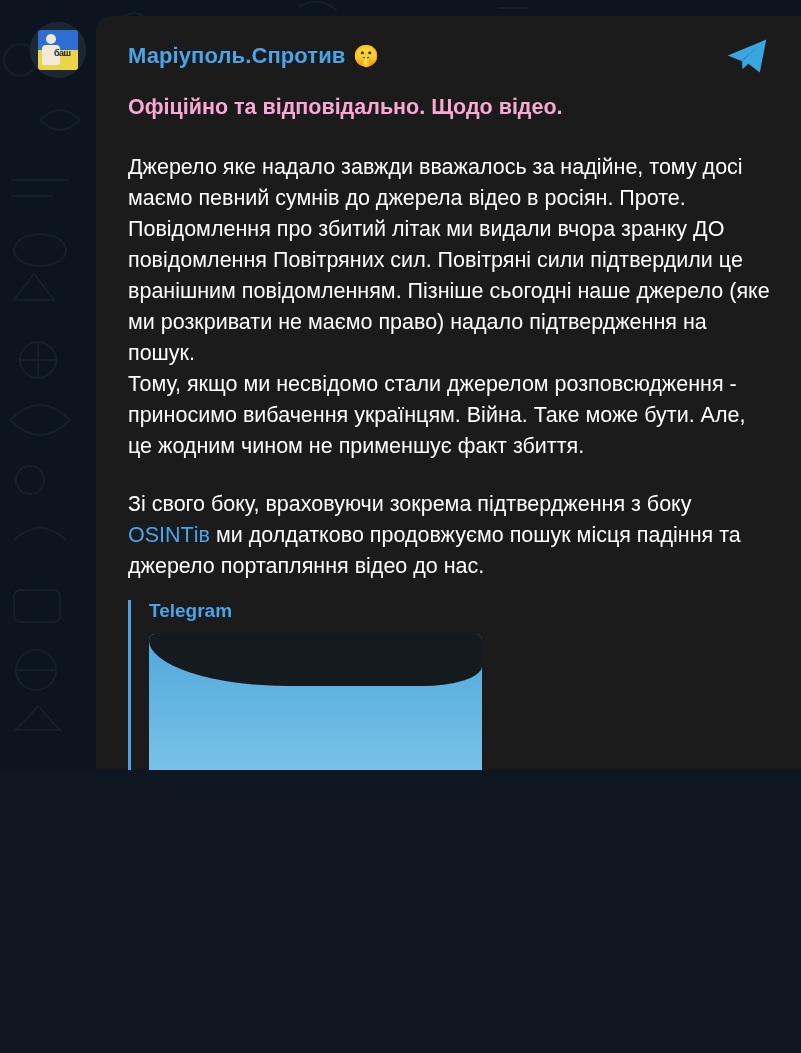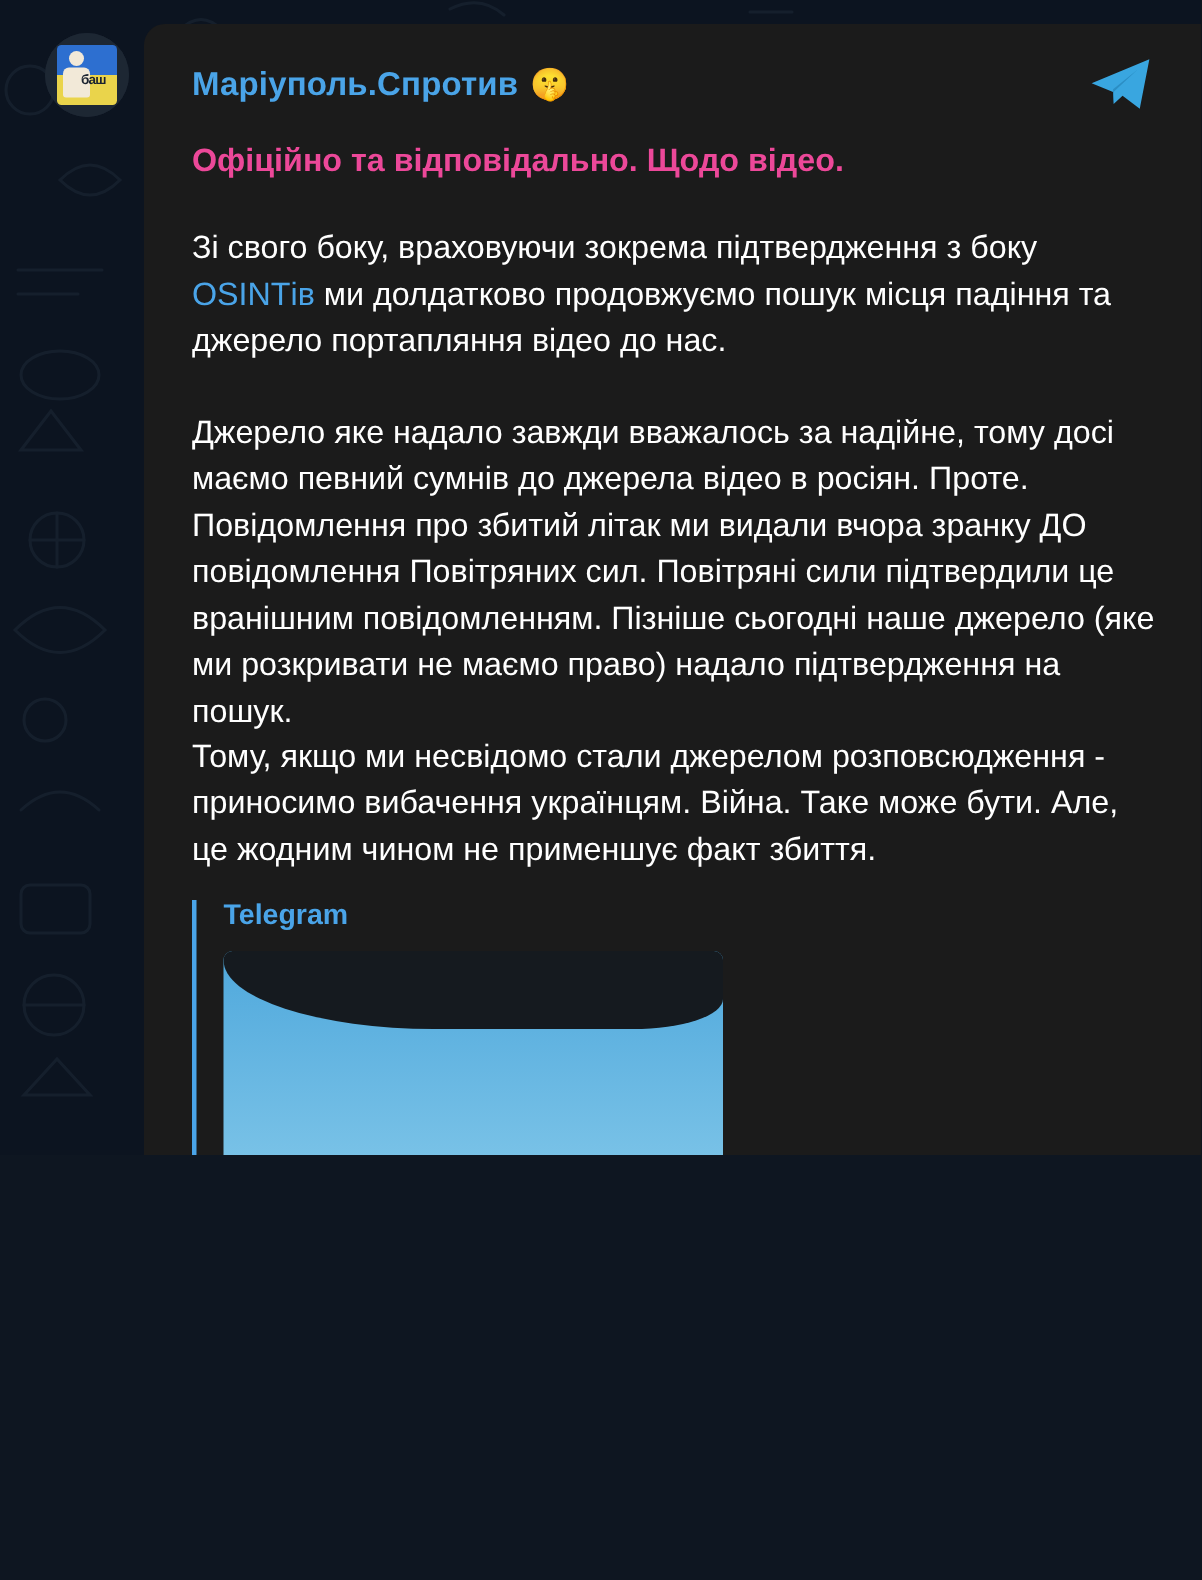--- a/index.html
+++ b/index.html
@@ -116,21 +116,21 @@
 
   .tg-logo {
     width: 44px;
     height: 44px;
     flex: 0 0 auto;
     margin-right: 6px;
   }
 
   .msg-title {
     margin-top: 16px;
-    color: #ec4899;
+    color: #f9a8d4;
     font-size: 21.5px;
     font-weight: bold;
     line-height: 1.3;
   }
 
   .msg-body {
     margin-top: 30px;
     color: #ffffff;
     font-size: 21.5px;
     line-height: 1.44;
@@ -286,24 +286,24 @@
         <span class="channel-emoji">🤫</span>
       </div>
       <svg class="tg-logo" viewBox="0 0 48 48" xmlns="http://www.w3.org/2000/svg">
         <path d="M3 23.5 L45 6 L38 42 L25.5 32.5 L19 38.5 L18.6 29.8 Z" fill="#39a6e0"></path>
         <path d="M19 38.5 L19.3 29.5 L36.5 13.5 L18.6 27.8 Z" fill="#2b8ec4"></path>
       </svg>
     </div>
 
     <div class="msg-title">Офіційно та відповідально. Щодо відео.</div>
 
-    <div class="msg-body p2"><span>Зі свого боку, враховуючи зокрема підтвердження з боку </span><span class="lnk">OSINTів</span><span> ми долдатково продовжуємо пошук місця падіння та джерело портапляння відео до нас.</span></div>
-
     <div class="msg-body">Джерело яке надало завжди вважалось за надійне, тому досі маємо певний сумнів до джерела відео в росіян. Проте. Повідомлення про збитий літак ми видали вчора зранку ДО повідомлення Повітряних сил. Повітряні сили підтвердили це вранішним повідомленням. Пізніше сьогодні наше джерело (яке ми розкривати не маємо право) надало підтвердження на пошук.
 Тому, якщо ми несвідомо стали джерелом розповсюдження - приносимо вибачення українцям. Війна. Таке може бути. Але, це жодним чином не применшує факт збиття.</div>
+
+    <div class="msg-body p2"><span>Зі свого боку, враховуючи зокрема підтвердження з боку </span><span class="lnk">OSINTів</span><span> ми долдатково продовжуємо пошук місця падіння та джерело портапляння відео до нас.</span></div>
 
     <div class="quote">
       <div class="quote-title">Telegram</div>
 
       <div class="video-wrap">
         <div class="v-dark-top"></div>
         <div class="v-smoke"></div>
         <div class="v-smoke2"></div>
         <div class="v-ground"></div>
         <div class="v-ground2"></div>

